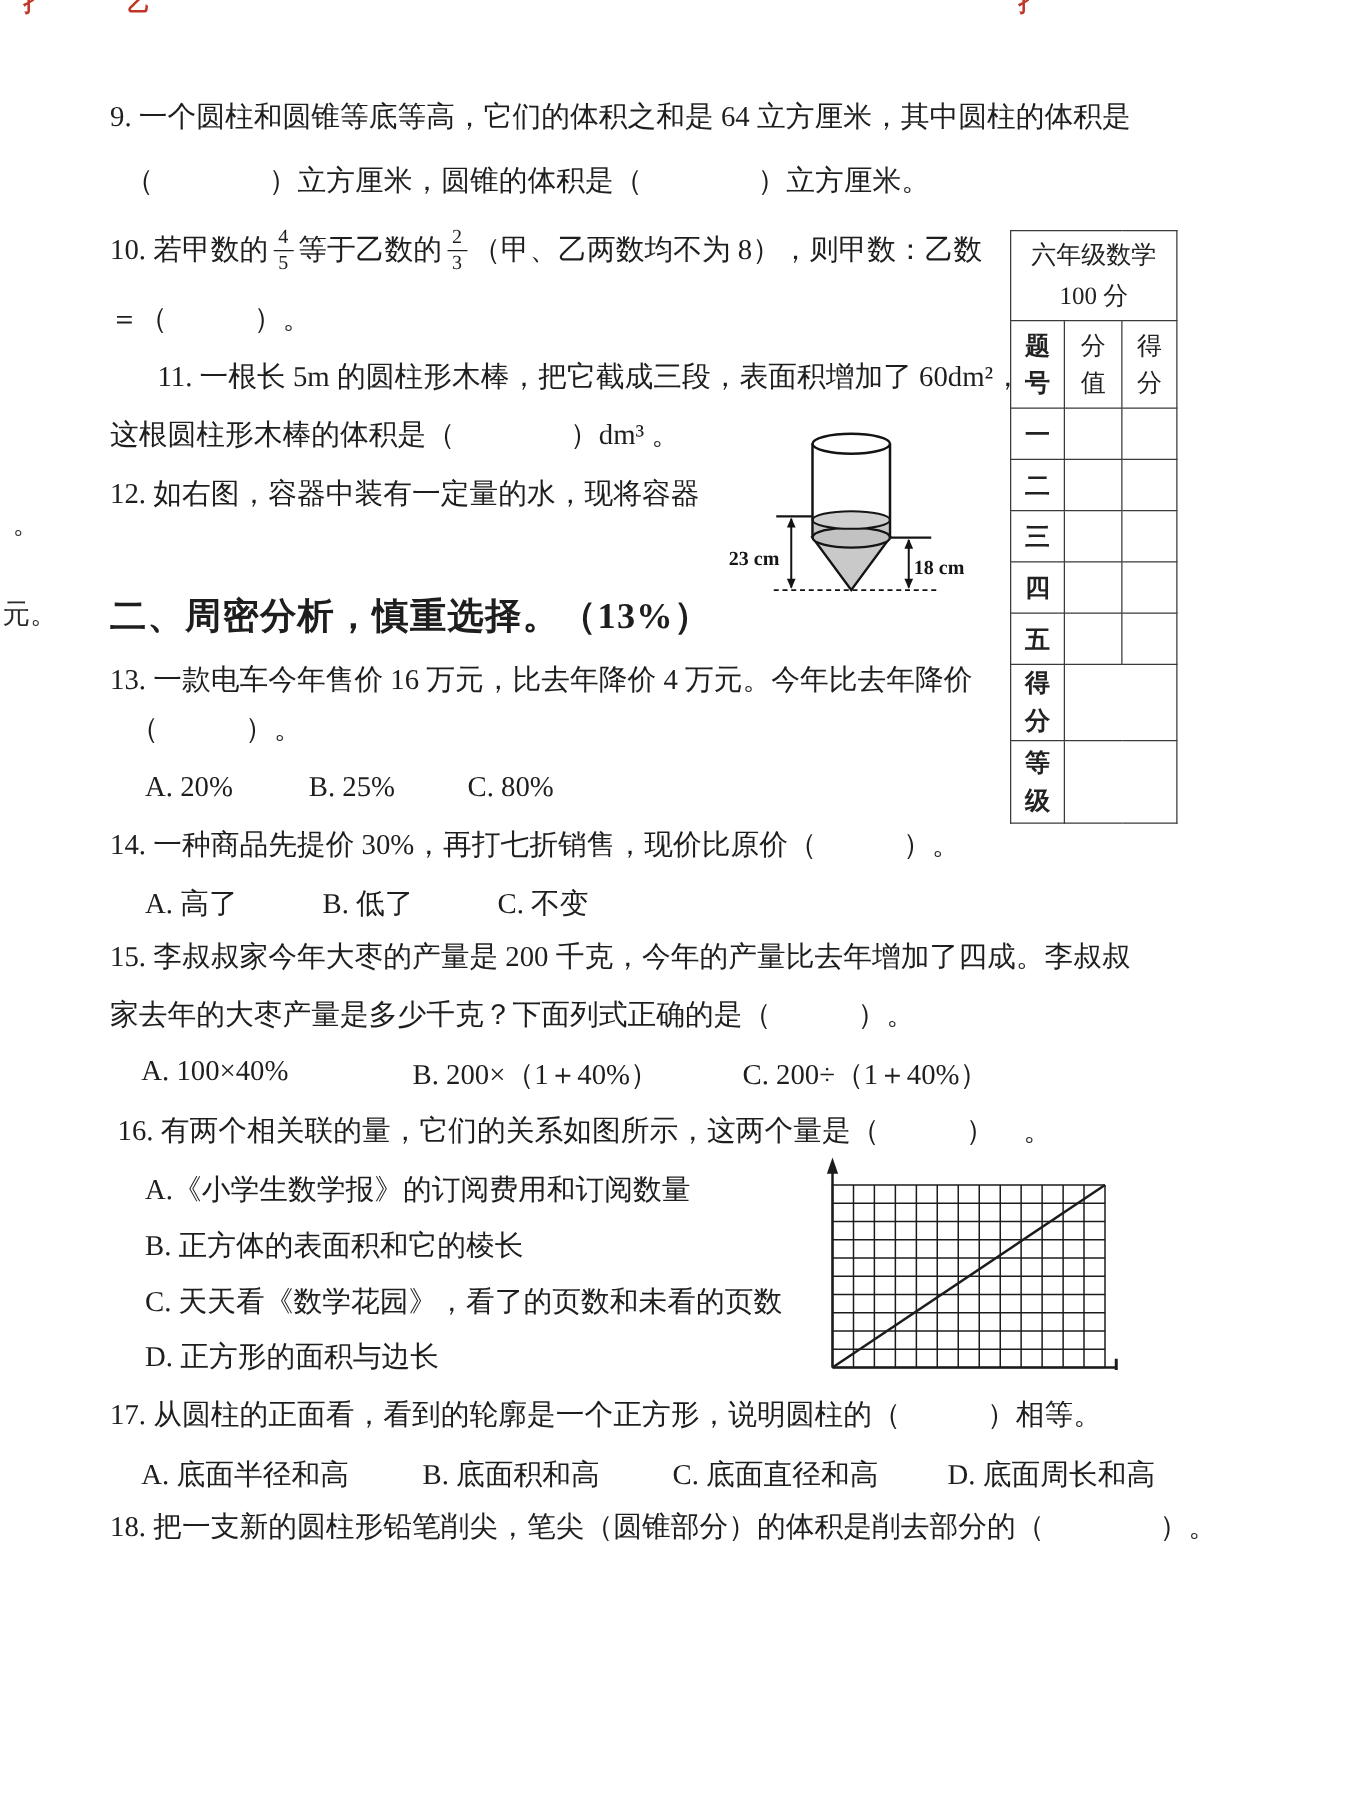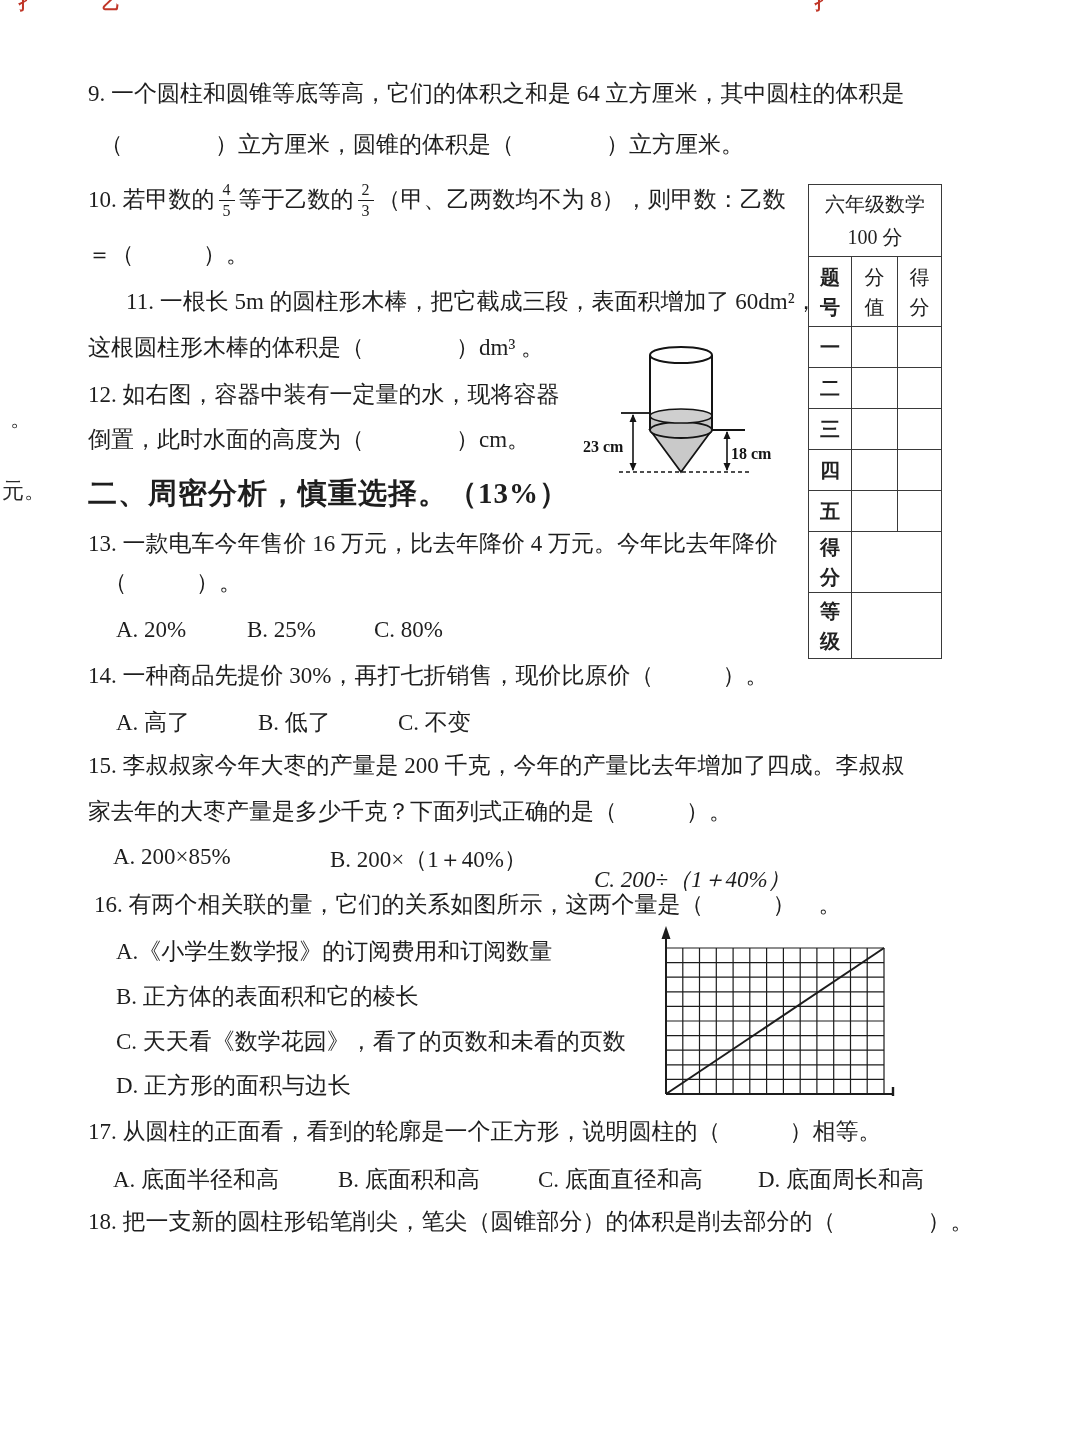--- a/index.html
+++ b/index.html
@@ -58,21 +58,20 @@
         <span class="num">2</span>
         <span class="den">3</span>
       </span><span>（甲、乙两数均不为 8），则甲数：乙数</span>
   </div>
   <div class="line" style="left:88px;top:241px;">＝（　　　）。</div>
 
   <div class="line" style="left:88px;top:288px;margin-left:38px;">11. 一根长 5m 的圆柱形木棒，把它截成三段，表面积增加了 60dm²，</div>
   <div class="line" style="left:88px;top:334px;">这根圆柱形木棒的体积是（　　　　）dm³ 。</div>
 
   <div class="line" style="left:88px;top:381px;">12. 如右图，容器中装有一定量的水，现将容器</div>
-  <div class="line" style="left:88px;top:426px;">倒置，此时水面的高度为（　　　　）cm。</div>
 
   <svg style="position:absolute;left:575px;top:330px;" width="215" height="152" viewBox="0 0 215 152">
 
     <polygon points="75,100 137,100 106,142" fill="#c9c9c9" stroke="#141414" stroke-width="1.8"></polygon>
 
     <rect x="76" y="86" width="60" height="14" fill="#c6c6c6"></rect>
     <ellipse cx="106" cy="100" rx="31" ry="8" fill="#c2c2c2" stroke="#141414" stroke-width="1.8"></ellipse>
     <ellipse cx="106" cy="86" rx="31" ry="7" fill="#cfcfcf" stroke="#141414" stroke-width="1.6"></ellipse>
 
     <line x1="75" y1="25" x2="75" y2="100" stroke="#141414" stroke-width="2"></line>
@@ -102,23 +101,23 @@
   <span class="opt" style="left:247px;top:617px;">B. 25%</span>
   <span class="opt" style="left:374px;top:617px;">C. 80%</span>
 
   <div class="line" style="left:88px;top:662px;">14. 一种商品先提价 30%，再打七折销售，现价比原价（　　　）。</div>
   <span class="opt" style="left:116px;top:707px;">A. 高了</span>
   <span class="opt" style="left:258px;top:707px;">B. 低了</span>
   <span class="opt" style="left:398px;top:707px;">C. 不变</span>
 
   <div class="line" style="left:88px;top:752px;">15. 李叔叔家今年大枣的产量是 200 千克，今年的产量比去年增加了四成。李叔叔</div>
   <div class="line" style="left:88px;top:798px;">家去年的大枣产量是多少千克？下面列式正确的是（　　　）。</div>
-  <span class="opt" style="left:113px;top:844px;">A. 200×85%</span>
+  <span class="opt" style="left:113px;top:844px;">A. 100×40%</span>
   <span class="opt" style="left:330px;top:844px;text-align:center;">B. 200×（1＋40%）</span>
-  <span class="opt" style="left:594px;top:864px;font-style:italic;">C. 200÷（1＋40%）</span>
+  <span class="opt" style="left:594px;top:844px;">C. 200÷（1＋40%）</span>
 
   <div class="line" style="left:94px;top:891px;">16. 有两个相关联的量，它们的关系如图所示，这两个量是（　　　）　。</div>
   <div class="line" style="left:116px;top:938px;">A.《小学生数学报》的订阅费用和订阅数量</div>
   <div class="line" style="left:116px;top:983px;">B. 正方体的表面积和它的棱长</div>
   <div class="line" style="left:116px;top:1028px;">C. 天天看《数学花园》，看了的页数和未看的页数</div>
   <div class="line" style="left:116px;top:1072px;">D. 正方形的面积与边长</div>
 
   <svg style="position:absolute;left:652px;top:924px;" width="250" height="180" viewBox="0 0 250 180">
     <path d="M14 24V170M30.8 24V170M47.5 24V170M64.3 24V170M81.1 24V170M97.8 24V170M114.6 24V170M131.4 24V170M148.2 24V170M164.9 24V170M181.7 24V170M198.5 24V170M215.2 24V170M232 24V170" stroke="#1c1c1c" stroke-width="1.2" fill="none"></path>
     <path d="M14 24H232M14 38.6H232M14 53.2H232M14 67.8H232M14 82.4H232M14 97H232M14 111.6H232M14 126.2H232M14 140.8H232M14 155.4H232M14 170H232" stroke="#1c1c1c" stroke-width="1.2" fill="none"></path>

